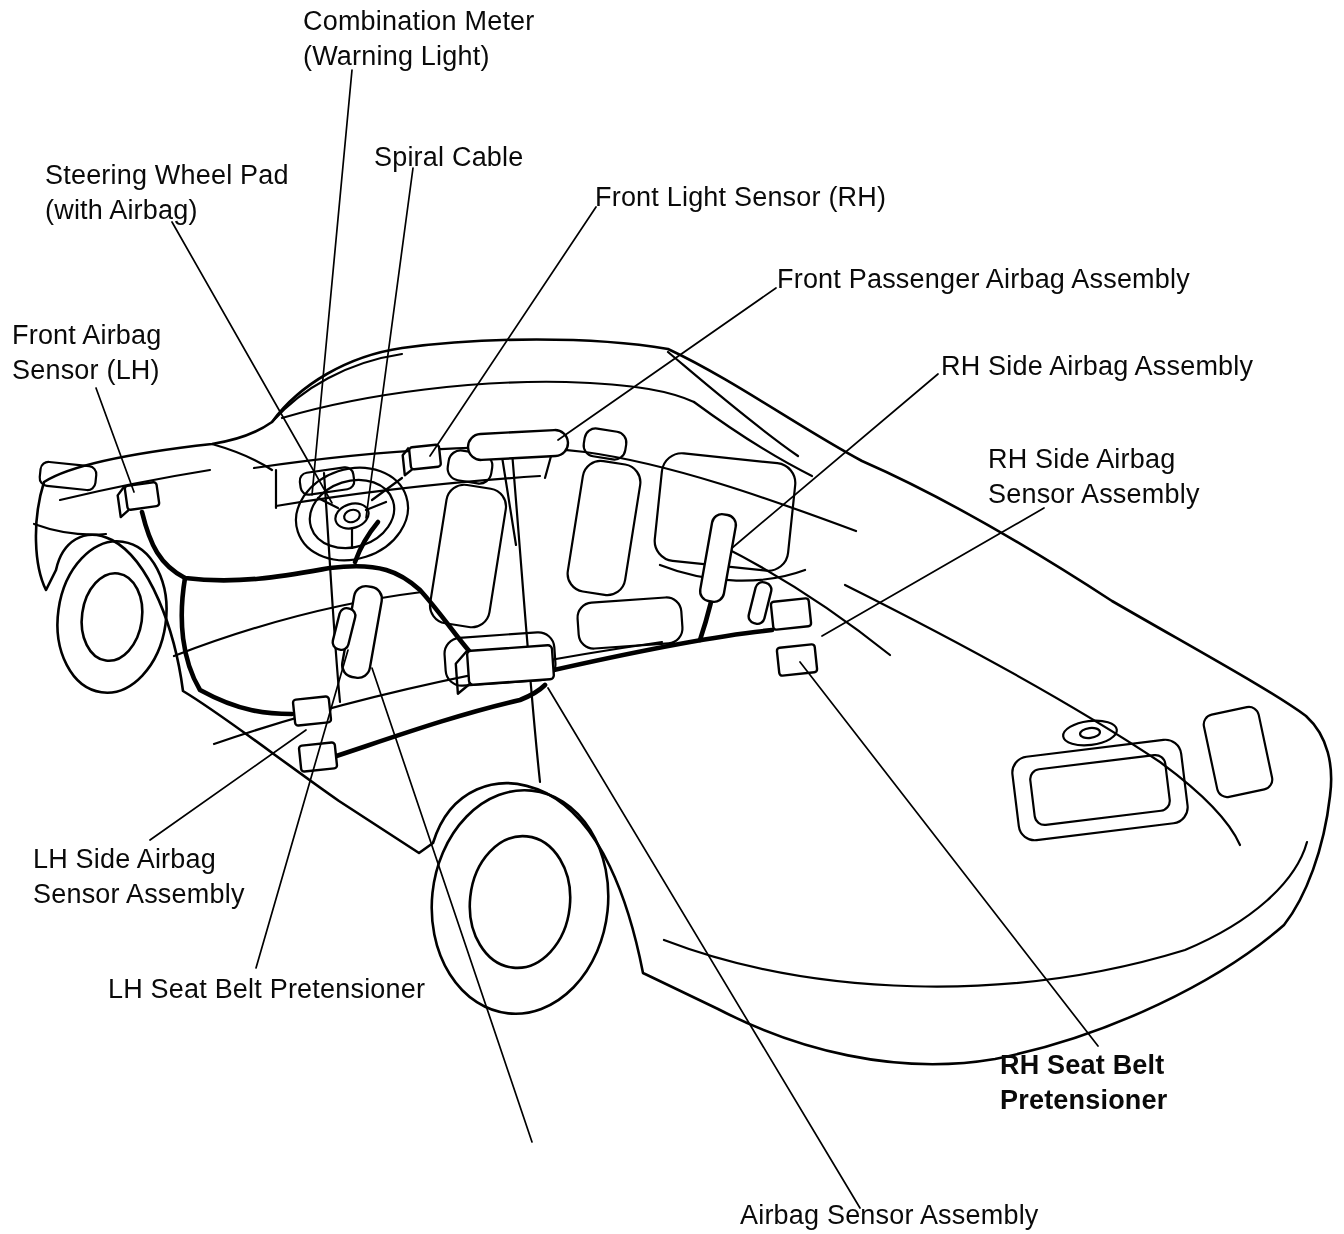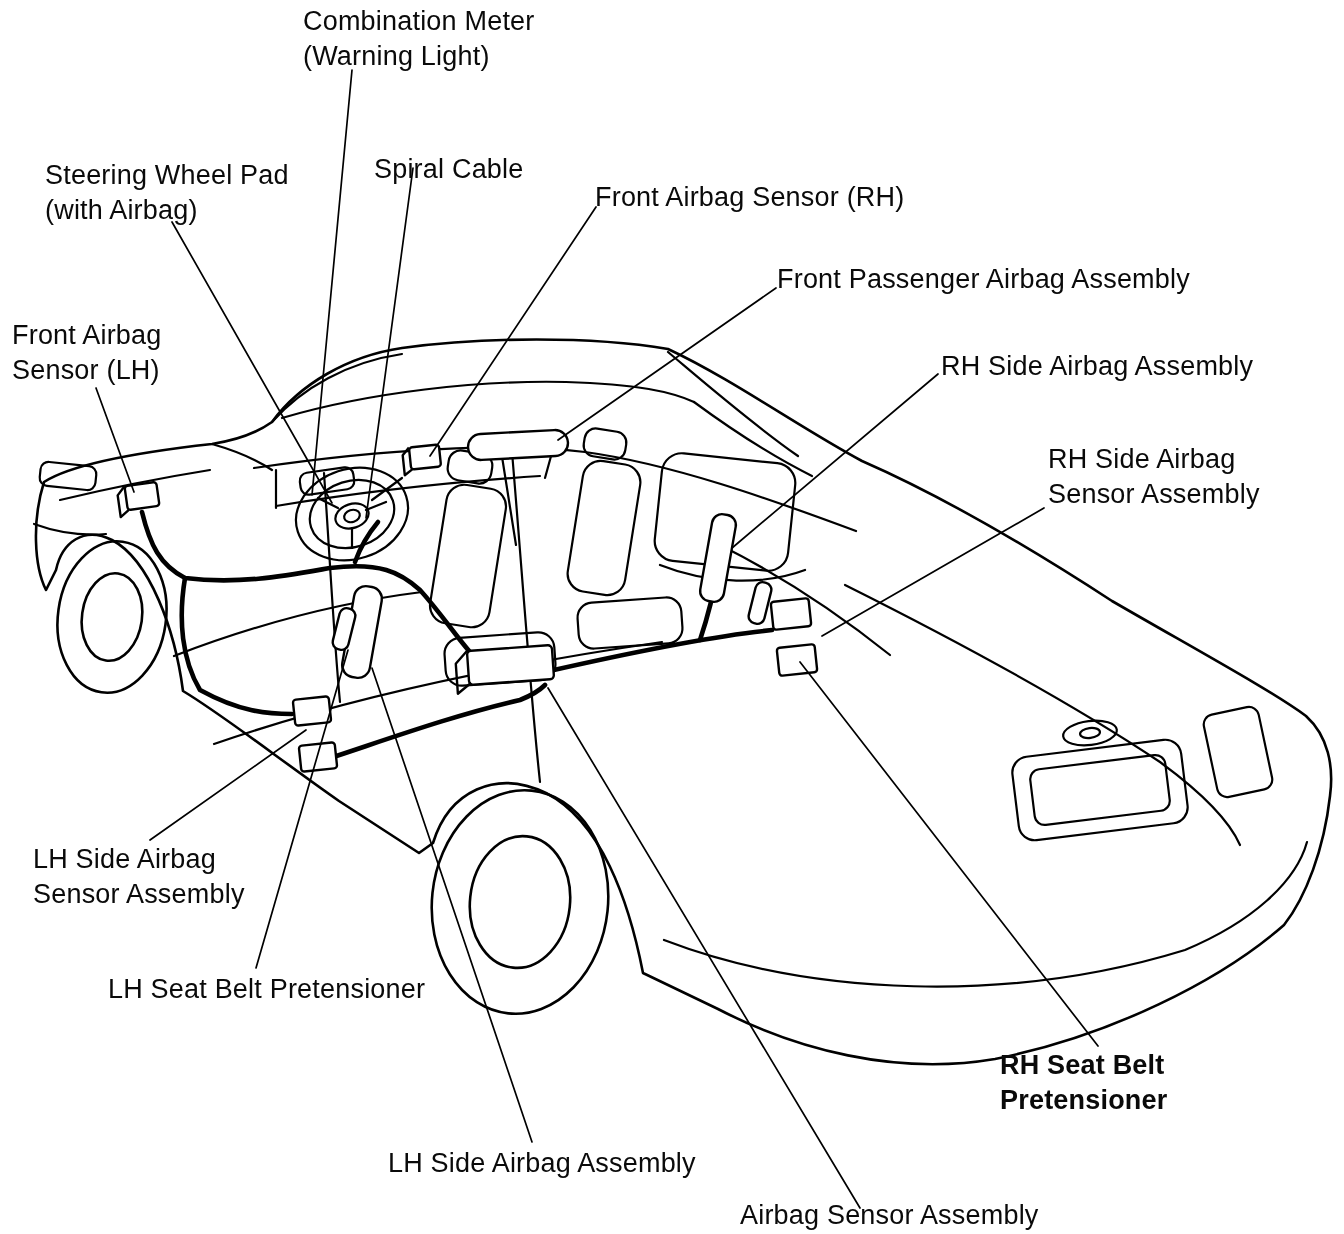--- a/index.html
+++ b/index.html
@@ -190,38 +190,37 @@
       <path d="M 1098,1046 L 800,662"></path>
     </g>
   </svg>
 
   <div class="label" style="left:303px; top:4px;">Combination Meter
 (Warning Light)</div>
 
   <div class="label" style="left:45px; top:158px;">Steering Wheel Pad
 (with Airbag)</div>
 
-  <div class="label" style="left:374px; top:140px;margin-top:12px;">Spiral Cable</div>
-
-  <div class="label" style="left:595px; top:180px;">Front Airbag Sensor (RH)</div>
+  <div class="label" style="left:374px; top:140px;">Spiral Cable</div>
+
+  <div class="label" style="left:595px; top:180px;">Front Light Sensor (RH)</div>
 
   <div class="label" style="left:777px; top:262px;">Front Passenger Airbag Assembly</div>
 
   <div class="label" style="left:941px; top:349px;">RH Side Airbag Assembly</div>
 
-  <div class="label" style="left:1048px; top:442px;">RH Side Airbag
+  <div class="label" style="left:988px; top:442px;">RH Side Airbag
 Sensor Assembly</div>
 
   <div class="label" style="left:12px; top:318px;">Front Airbag
 Sensor (LH)</div>
 
   <div class="label" style="left:25px; top:842px;margin-left:8px;">LH Side Airbag
 Sensor Assembly</div>
 
   <div class="label" style="left:108px; top:972px;text-align:right;">LH Seat Belt Pretensioner</div>
 
-  <div class="label" style="left:388px; top:1146px;">LH Side Airbag Assembly</div>
 
   <div class="label" style="left:740px; top:1198px;">Airbag Sensor Assembly</div>
 
   <div class="label" style="left:1000px; top:1048px;font-weight:bold;">RH Seat Belt Pretensioner</div>
 
 </div>
 
 </body></html>

